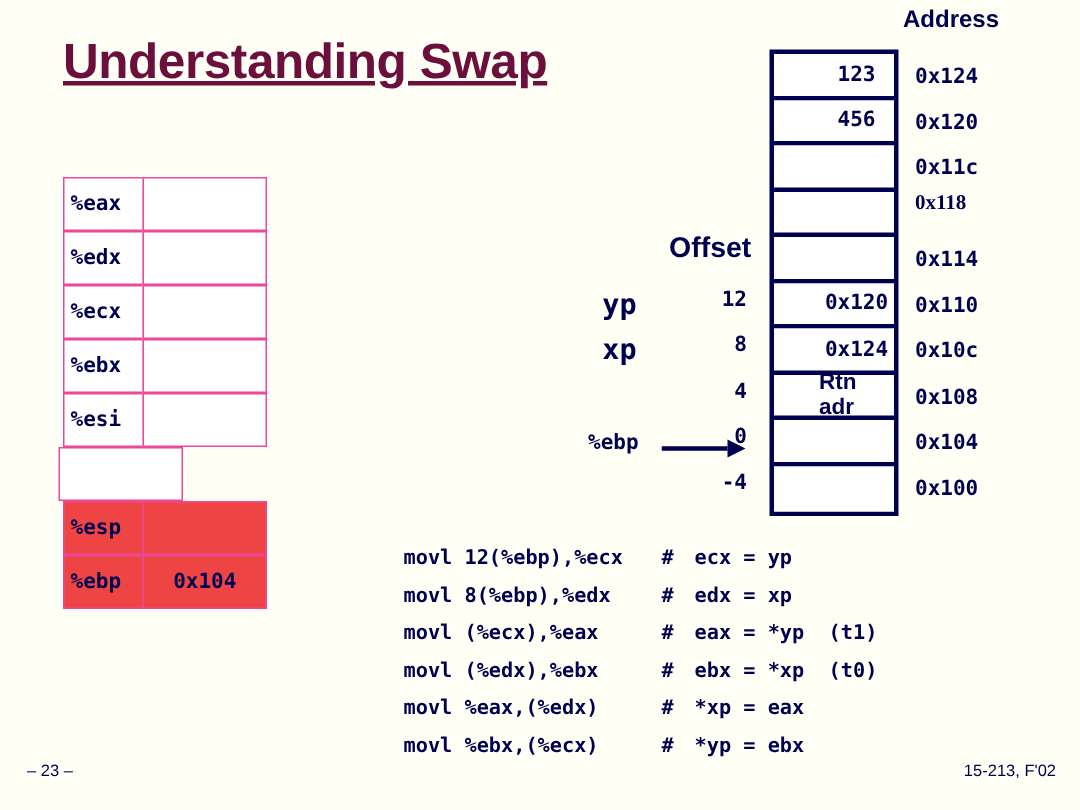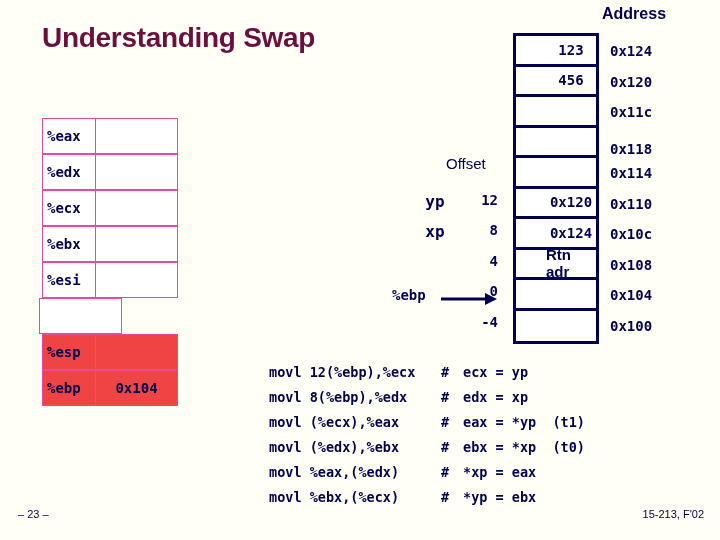--- a/index.html
+++ b/index.html
@@ -15,25 +15,26 @@
     overflow: hidden;
     font-family: "Liberation Sans", sans-serif;
   }
 
   
   #title {
     position: absolute;
     left: 42px;
     top: 22px;
     font-family: "Liberation Sans", sans-serif;
-    font-size: 28px;
+    font-size: 33px;
     font-weight: bold;
     color: #6b0f3c;
     letter-spacing: -0.3px;
     white-space: nowrap;
+    text-decoration: underline;
   }
 
   
   #registers {
     position: absolute;
     left: 42px;
     top: 118px;
     width: 139px;
   }
   .reg-row {
@@ -83,22 +84,22 @@
     top: 5px;
     font-size: 16px;
     font-weight: bold;
     color: #000051;
     white-space: nowrap;
   }
   #offset-header {
     position: absolute;
     left: 446px;
     top: 155px;
-    font-size: 15px;
-    font-weight: normal;
+    font-size: 19px;
+    font-weight: bold;
     color: #000051;
     white-space: nowrap;
   }
 
   
   #memory {
     position: absolute;
     left: 513px;
     top: 33px;
     width: 86px;
@@ -144,23 +145,23 @@
     left: 458px;
     font-family: "DejaVu Sans Mono", monospace;
     font-size: 14px;
     font-weight: bold;
     color: #000051;
   }
   .var-label {
     position: absolute;
     width: 50px;
     text-align: center;
-    left: 410px;
-    font-family: "DejaVu Sans Mono", monospace;
-    font-size: 16px;
+    left: 388px;
+    font-family: "DejaVu Sans Mono", monospace;
+    font-size: 19px;
     font-weight: bold;
     color: #000051;
   }
 
   
   #ebp-ptr {
     position: absolute;
     left: 392px;
     top: 287px;
     font-family: "DejaVu Sans Mono", monospace;
@@ -263,21 +264,21 @@
       <div class="mem-cell">0x124</div>
       <div class="mem-cell sans">Rtn adr</div>
       <div class="mem-cell"></div>
       <div class="mem-cell"></div>
     </div>
 
   <div id="labels">
       <div class="addr-label" style="top: 43.25px;">0x124</div>
       <div class="addr-label" style="top: 73.75px;">0x120</div>
       <div class="addr-label" style="top: 104.25px;">0x11c</div>
-      <div class="addr-label" style="top: 141px;">0x118</div>
+      <div class="addr-label" style="top: 128px; font-family: Liberation Serif, serif;">0x118</div>
       <div class="addr-label" style="top: 165.25px;">0x114</div>
       <div class="addr-label" style="top: 195.75px;">0x110</div>
       <div class="offset-label" style="top: 191.75px;">12</div>
       <div class="var-label" style="top: 191.75px;">yp</div>
       <div class="addr-label" style="top: 226.25px;">0x10c</div>
       <div class="offset-label" style="top: 222.25px;">8</div>
       <div class="var-label" style="top: 222.25px;">xp</div>
       <div class="addr-label" style="top: 256.75px;">0x108</div>
       <div class="offset-label" style="top: 252.75px;">4</div>
       <div class="addr-label" style="top: 287.25px;">0x104</div>

